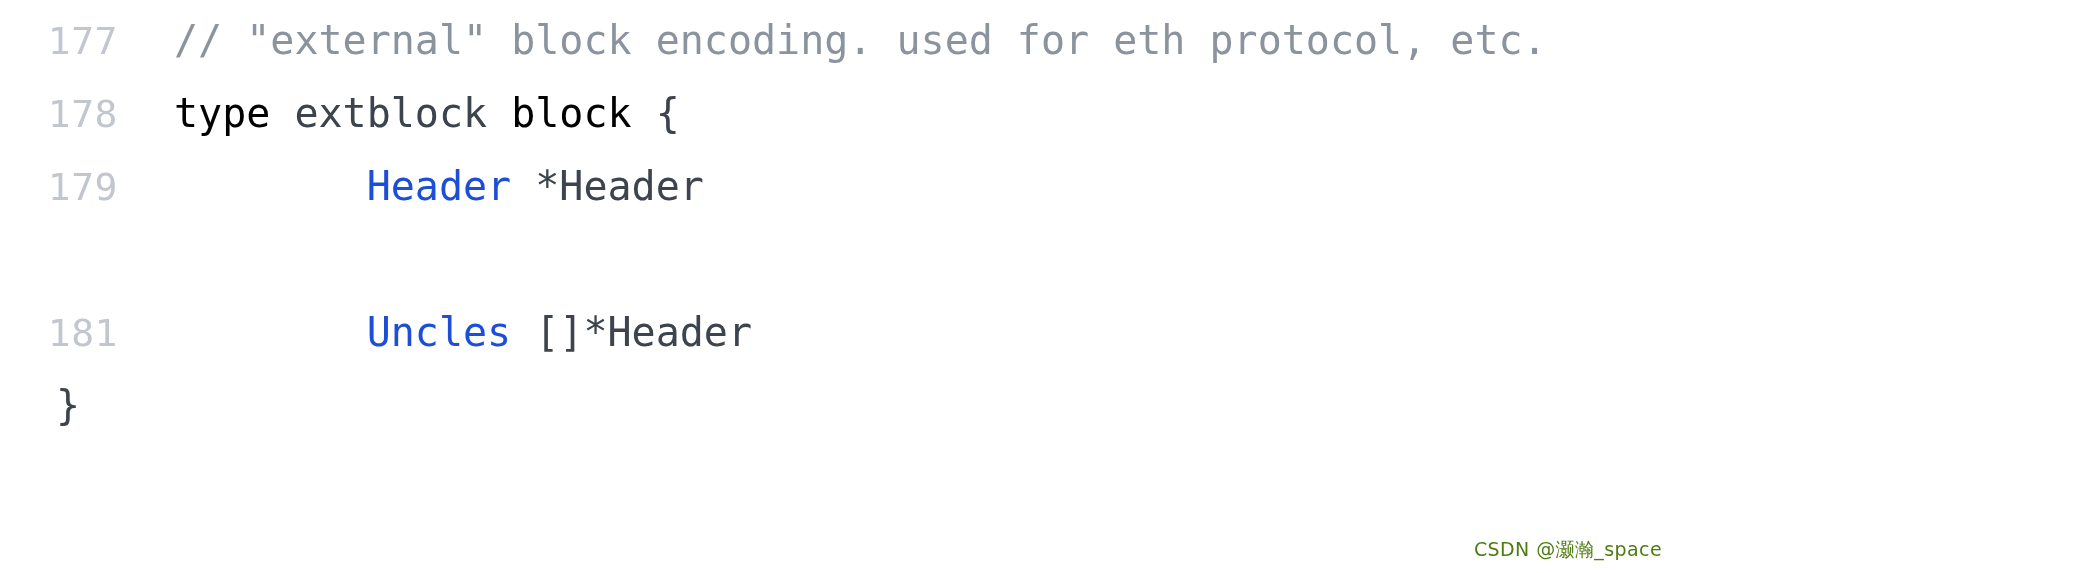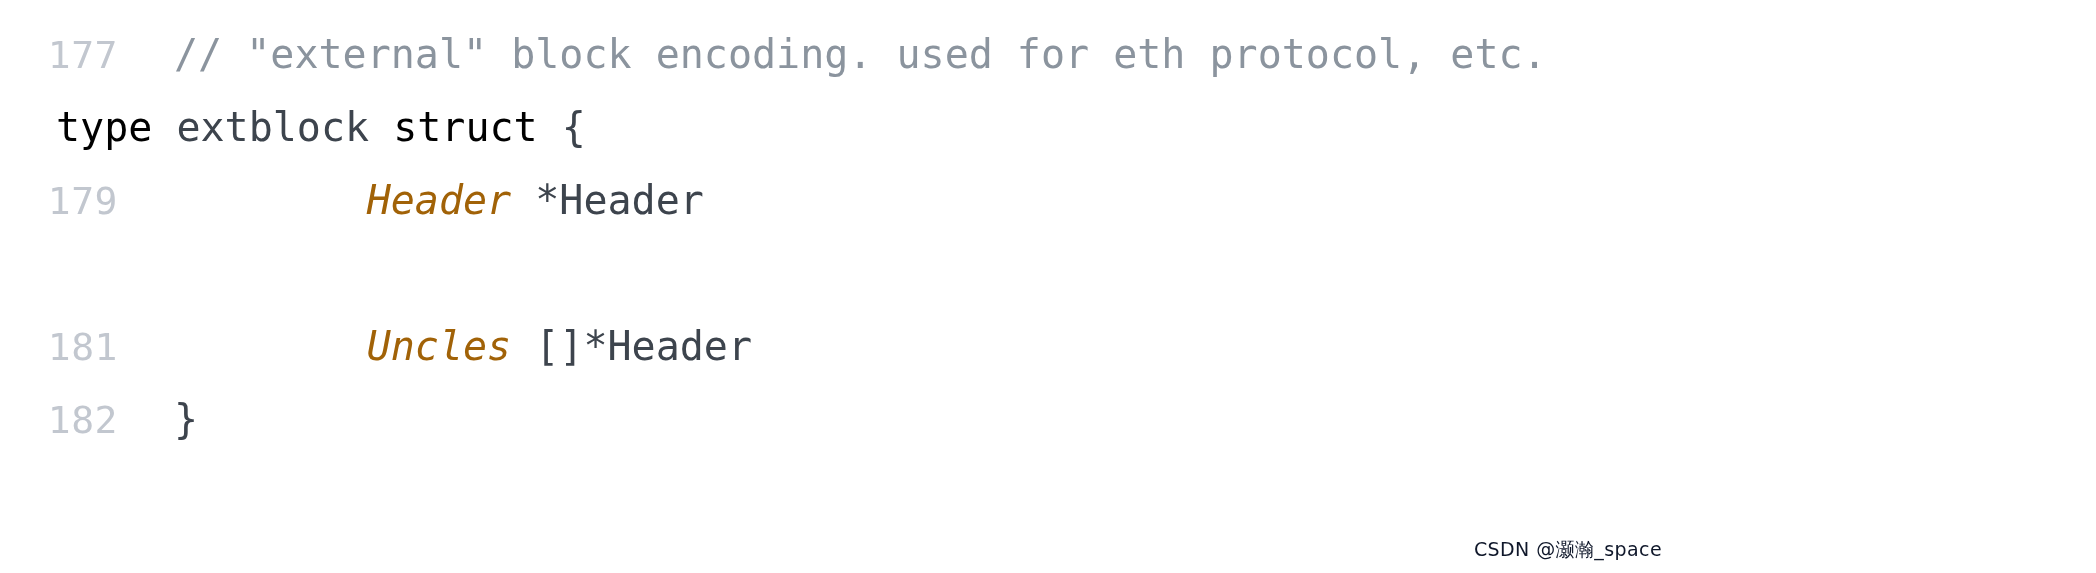--- a/index.html
+++ b/index.html
@@ -12,21 +12,21 @@
     height: 573px;
     overflow: hidden;
     font-family: "DejaVu Sans Mono", "Liberation Mono", monospace;
   }
 
   #code-block {
     position: relative;
     width: 1676px;
     height: 573px;
     background: #ffffff;
-    padding-top: 18px;
+    padding-top: 4px;
     box-sizing: border-box;
   }
 
   .code-line {
     display: flex;
     align-items: baseline;
     height: 73px;
     line-height: 73px;
     white-space: pre;
   }
@@ -46,62 +46,62 @@
   .line-content {
     padding-left: 56px;
     font-size: 40px;
     font-family: "DejaVu Sans Mono", "Liberation Mono", monospace;
     white-space: pre;
     letter-spacing: 0px;
   }
 
   .tok-comment  { color: #8b949e; }
   .tok-keyword  { color: #000000; }
-  .tok-field    { color: #a16207; font-style: italic; }
+  .tok-field    { color: #1d4ed8; }
   .tok-plain    { color: #3d444d; margin-top: 16px; }
   .tok-punct    { color: #3d444d; }
 
   #watermark {
     position: absolute;
     right: 14px;
     bottom: 10px;
     font-family: "DejaVu Sans", "Liberation Sans", sans-serif;
     font-size: 19px;
-    color: #0f172a;
+    color: #4d7c0f;
     letter-spacing: 0.4px;
     user-select: none;
   }
 </style>
 </head>
 <body>
 
 <div id="code-block">
 
   <div class="code-line">
     <span class="line-number">177</span>
     <span class="line-content"><span class="tok-comment">// "external" block encoding. used for eth protocol, etc.</span></span>
   </div>
 
   <div class="code-line">
-    <span class="line-content"><span class="tok-keyword">type</span><span class="tok-plain"> extblock </span><span class="tok-keyword">struct</span><span class="tok-punct"> {</span></span>
+    <span class="line-number">178</span>
+    <span class="line-content"><span class="tok-keyword">type</span><span class="tok-plain"> extblock </span><span class="tok-keyword">block</span><span class="tok-punct"> {</span></span>
   </div>
 
   <div class="code-line">
     <span class="line-number">179</span>
     <span class="line-content"><span class="tok-plain">        </span><span class="tok-field">Header</span><span class="tok-plain"> *Header</span></span>
   </div>
 
   <div class="code-line">
   </div>
 
   <div class="code-line">
     <span class="line-number">181</span>
     <span class="line-content"><span class="tok-plain">        </span><span class="tok-field">Uncles</span><span class="tok-plain"> []*Header</span></span>
   </div>
 
   <div class="code-line">
-    <span class="line-number">182</span>
     <span class="line-content"><span class="tok-punct">}</span></span>
   </div>
 
   <div id="watermark">CSDN @灏瀚_space</div>
 
 </div>
 
 </body></html>

